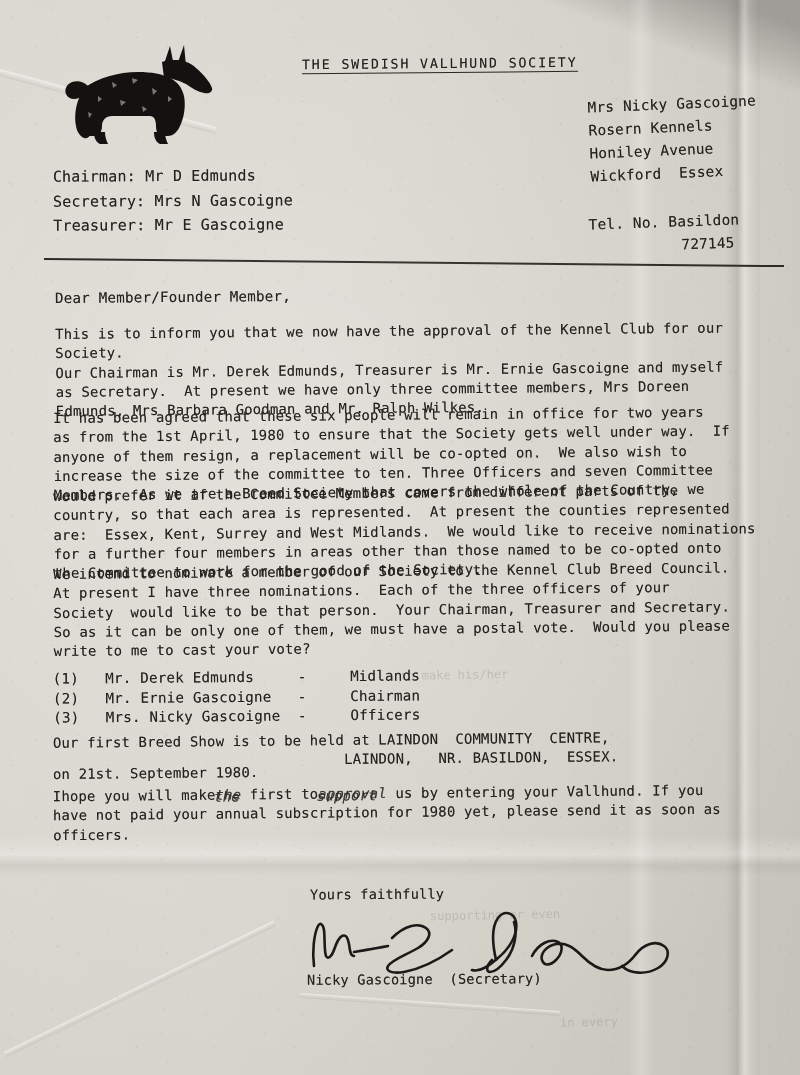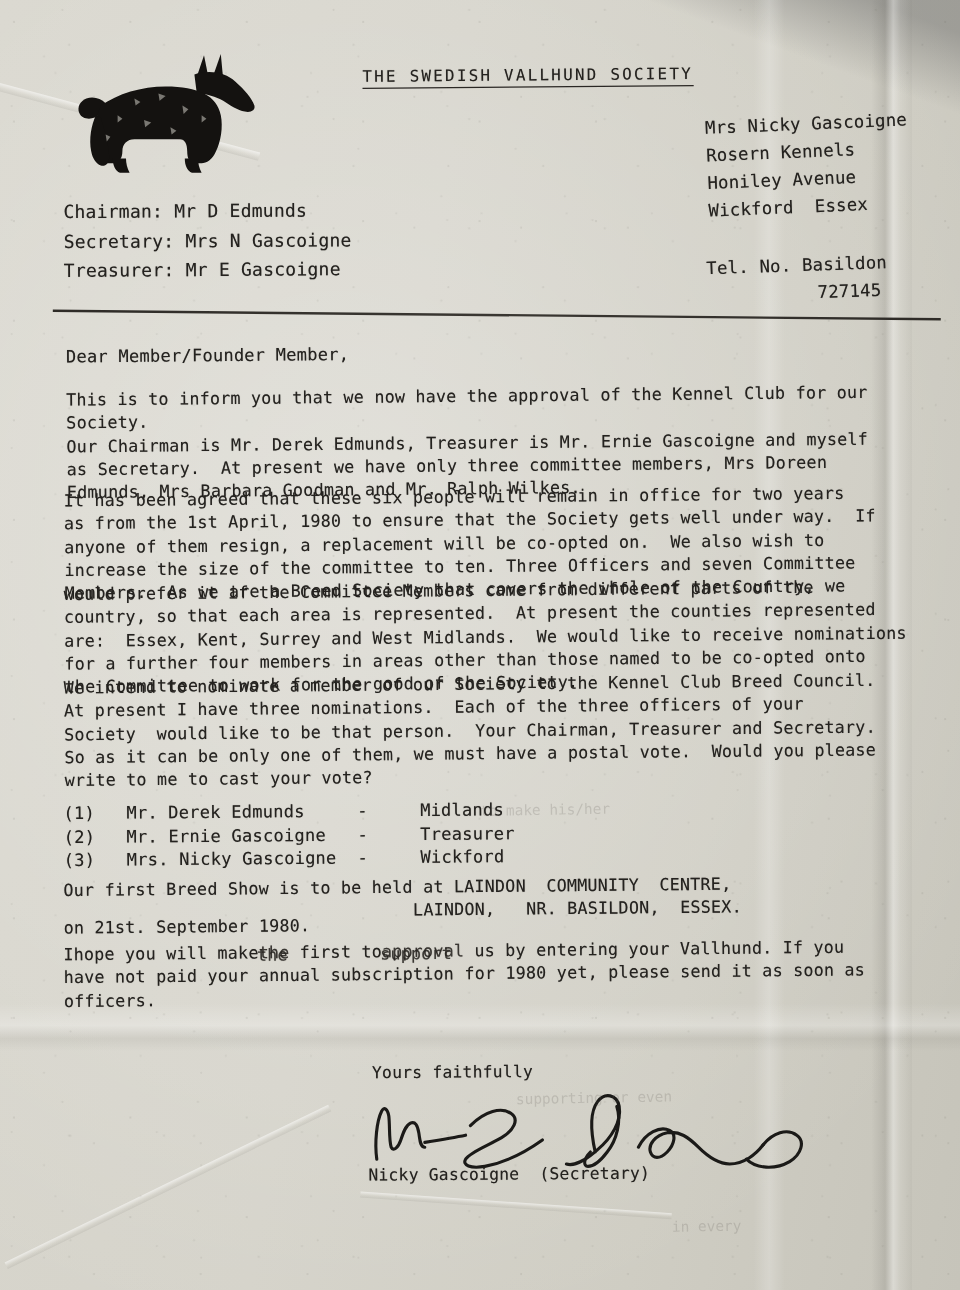--- a/index.html
+++ b/index.html
@@ -138,21 +138,21 @@
   #para3 { left: 53px; top: 487px; }
   #para4 { left: 53px; top: 565px; }
 
   #nominees { left: 53px; top: 668px; font-size: 14.2px; line-height: 19.6px; transform: rotate(-0.5deg); }
 
   #show       { left: 53px; top: 731px; font-size: 13.9px; line-height: 19.3px; transform: rotate(-0.55deg); }
   #show-date  { left: 53px; top: 765px; font-size: 13.9px; transform: rotate(-0.55deg); }
   #closing    { left: 53px; top: 784px; font-size: 13.9px; line-height: 19.3px; transform: rotate(-0.55deg); }
 
   
-  .overstrike { position: relative; color: #3a3733; }
+  .overstrike { position: relative; color: #3a3733; font-style: italic; }
   .overstrike::after {
     content: attr(data-over);
     position: absolute; left: -1.5px; top: 0.5px;
     color: rgba(40,38,34,0.80);
   }
 
   #valediction { left: 310px; top: 886px; font-size: 13.6px; transform: rotate(-0.4deg); }
   #sig-name    { left: 307px; top: 971px; font-size: 13.6px; transform: rotate(-0.4deg); }
 
   #signature { position: absolute; left: 300px; top: 900px; width: 380px; height: 78px; }
@@ -248,22 +248,22 @@
 are:  Essex, Kent, Surrey and West Midlands.  We would like to receive nominations
 for a further four members in areas other than those named to be co-opted onto
 the Committee to work for the good of the Society.</div>
   <div class="tw body-block" id="para4">We intend to nominate a member of our Society to the Kennel Club Breed Council.
 At present I have three nominations.  Each of the three officers of your
 Society  would like to be that person.  Your Chairman, Treasurer and Secretary.
 So as it can be only one of them, we must have a postal vote.  Would you please
 write to me to cast your vote?</div>
 
   <div class="tw" id="nominees"><span><span>(1)</span>   <span>Mr. Derek Edmunds</span>     <span>-</span>     <span>Midlands</span></span>
-<span><span>(2)</span>   <span>Mr. Ernie Gascoigne</span>   <span>-</span>     <span>Treasurer</span></span>
-<span><span>(3)</span>   <span>Mrs. Nicky Gascoigne</span>  <span>-</span>     <span>Wickford</span></span></div>
+<span><span>(2)</span>   <span>Mr. Ernie Gascoigne</span>   <span>-</span>     <span>Chairman</span></span>
+<span><span>(3)</span>   <span>Mrs. Nicky Gascoigne</span>  <span>-</span>     <span>Officers</span></span></div>
 
   <div class="tw" id="show"><span>Our first Breed Show is to be held at LAINDON  COMMUNITY  CENTRE,</span>
                                   <span>LAINDON,   NR. BASILDON,  ESSEX.</span></div>
 
   <div class="tw" id="show-date">on 21st. September 1980.</div>
 
   <div class="tw" id="closing"><span><span>Ihope you will make</span><span class="overstrike" data-over="the">the</span><span> first to</span><span class="overstrike" data-over="support">approval</span><span> us by entering your Vallhund. If you</span></span>
 <span>have not paid your annual subscription for 1980 yet, please send it as soon as</span>
 <span>officers.</span></div>
 

